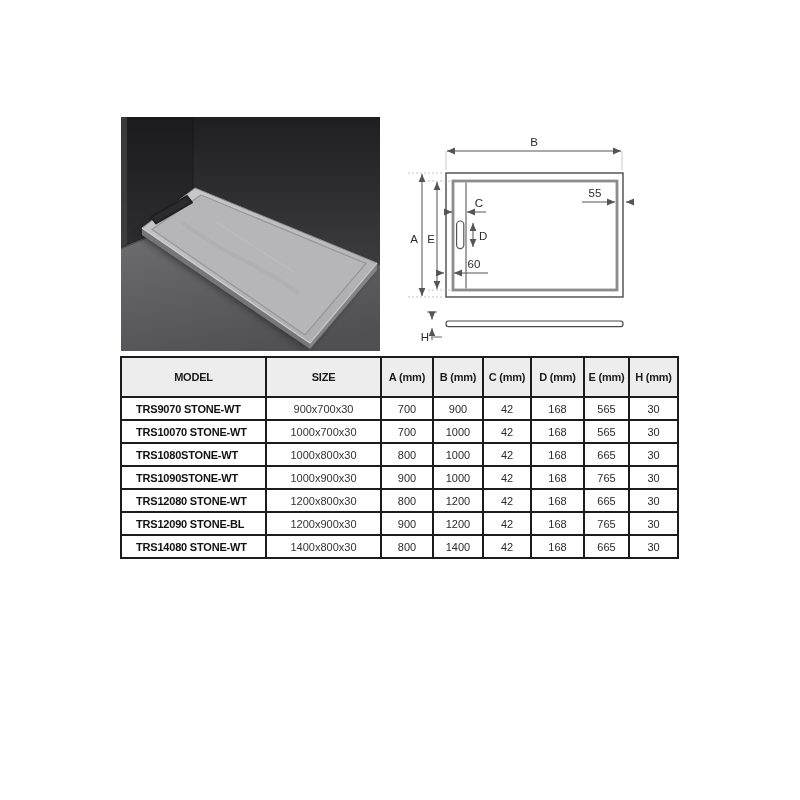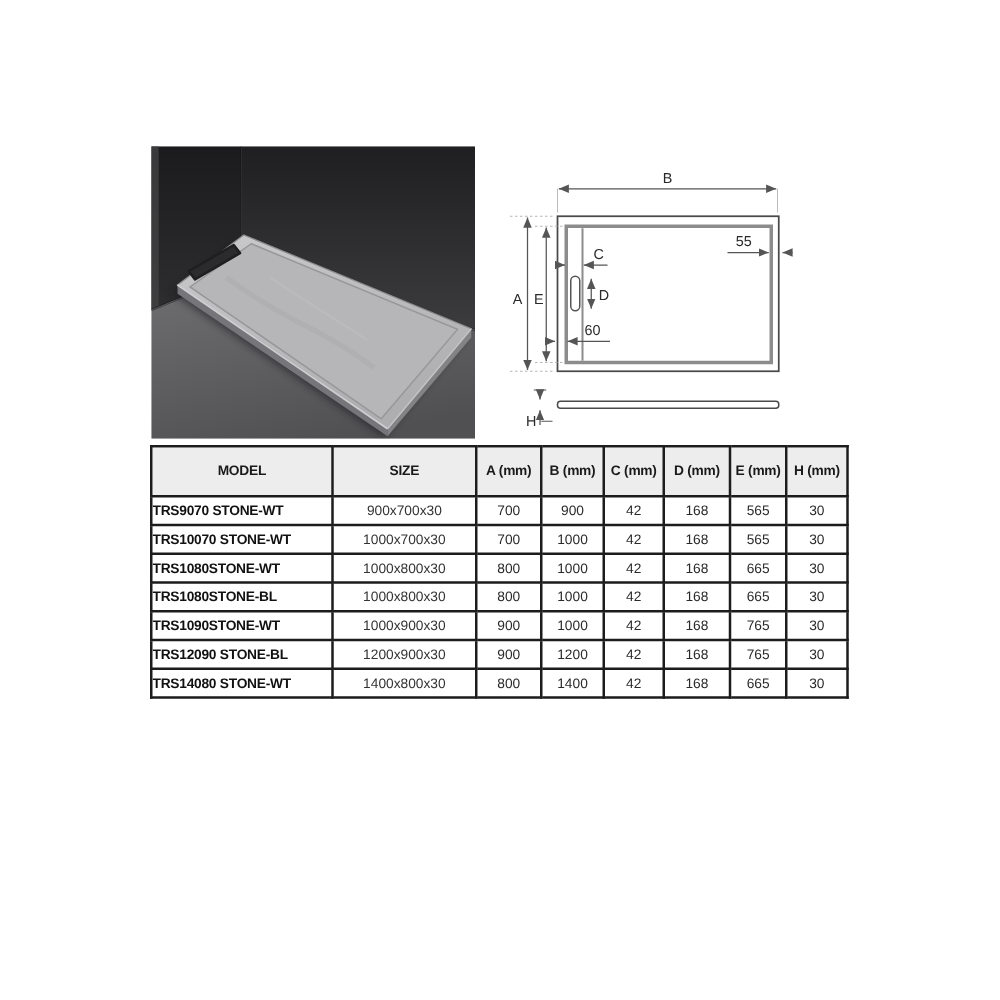--- a/index.html
+++ b/index.html
@@ -18,21 +18,21 @@
     border:2px solid #1c1c1c;overflow:hidden;white-space:nowrap;
   }
   table.spec th{
     height:36px;background:#ededed;font-size:11px;font-weight:700;
     color:#1a1a1a;text-align:center;letter-spacing:-0.2px;
   }
   table.spec td{
     height:19px;background:#ffffff;font-size:11px;color:#2a2a2a;text-align:center;
   }
   table.spec td.c-model{
-    font-weight:700;text-align:left;padding-left:0;color:#111;letter-spacing:-0.2px;
+    font-weight:700;text-align:left;padding-left:14px;color:#111;letter-spacing:-0.2px;
   }
   table.spec td.c-size{font-size:11px;color:#333;margin-top:38px;}
   svg text{font-family:"Liberation Sans", sans-serif;}
 </style>
 </head>
 <body>
 
 <div class="photo-wrap">
   <svg width="259" height="234" viewBox="0 0 259 234">
     <defs>
@@ -183,40 +183,40 @@
           <td class="c-model">TRS1080STONE-WT</td>
           <td class="c-size">1000x800x30</td>
           <td class="c-num">800</td>
           <td class="c-num">1000</td>
           <td class="c-num">42</td>
           <td class="c-num">168</td>
           <td class="c-num">665</td>
           <td class="c-num">30</td>
         </tr>
         <tr>
-          <td class="c-model">TRS1080STONE-BL</td>
-          <td class="c-size">1000x800x30</td>
-          <td class="c-num">800</td>
-          <td class="c-num">1000</td>
-          <td class="c-num">42</td>
-          <td class="c-num">168</td>
-          <td class="c-num">665</td>
-          <td class="c-num">30</td>
-        </tr>
-        <tr>
           <td class="c-model">TRS1090STONE-WT</td>
           <td class="c-size">1000x900x30</td>
           <td class="c-num">900</td>
           <td class="c-num">1000</td>
           <td class="c-num">42</td>
           <td class="c-num">168</td>
           <td class="c-num">765</td>
           <td class="c-num">30</td>
         </tr>
         <tr>
+          <td class="c-model">TRS12080 STONE-WT</td>
+          <td class="c-size">1200x800x30</td>
+          <td class="c-num">800</td>
+          <td class="c-num">1200</td>
+          <td class="c-num">42</td>
+          <td class="c-num">168</td>
+          <td class="c-num">665</td>
+          <td class="c-num">30</td>
+        </tr>
+        <tr>
           <td class="c-model">TRS12090 STONE-BL</td>
           <td class="c-size">1200x900x30</td>
           <td class="c-num">900</td>
           <td class="c-num">1200</td>
           <td class="c-num">42</td>
           <td class="c-num">168</td>
           <td class="c-num">765</td>
           <td class="c-num">30</td>
         </tr>
         <tr>

